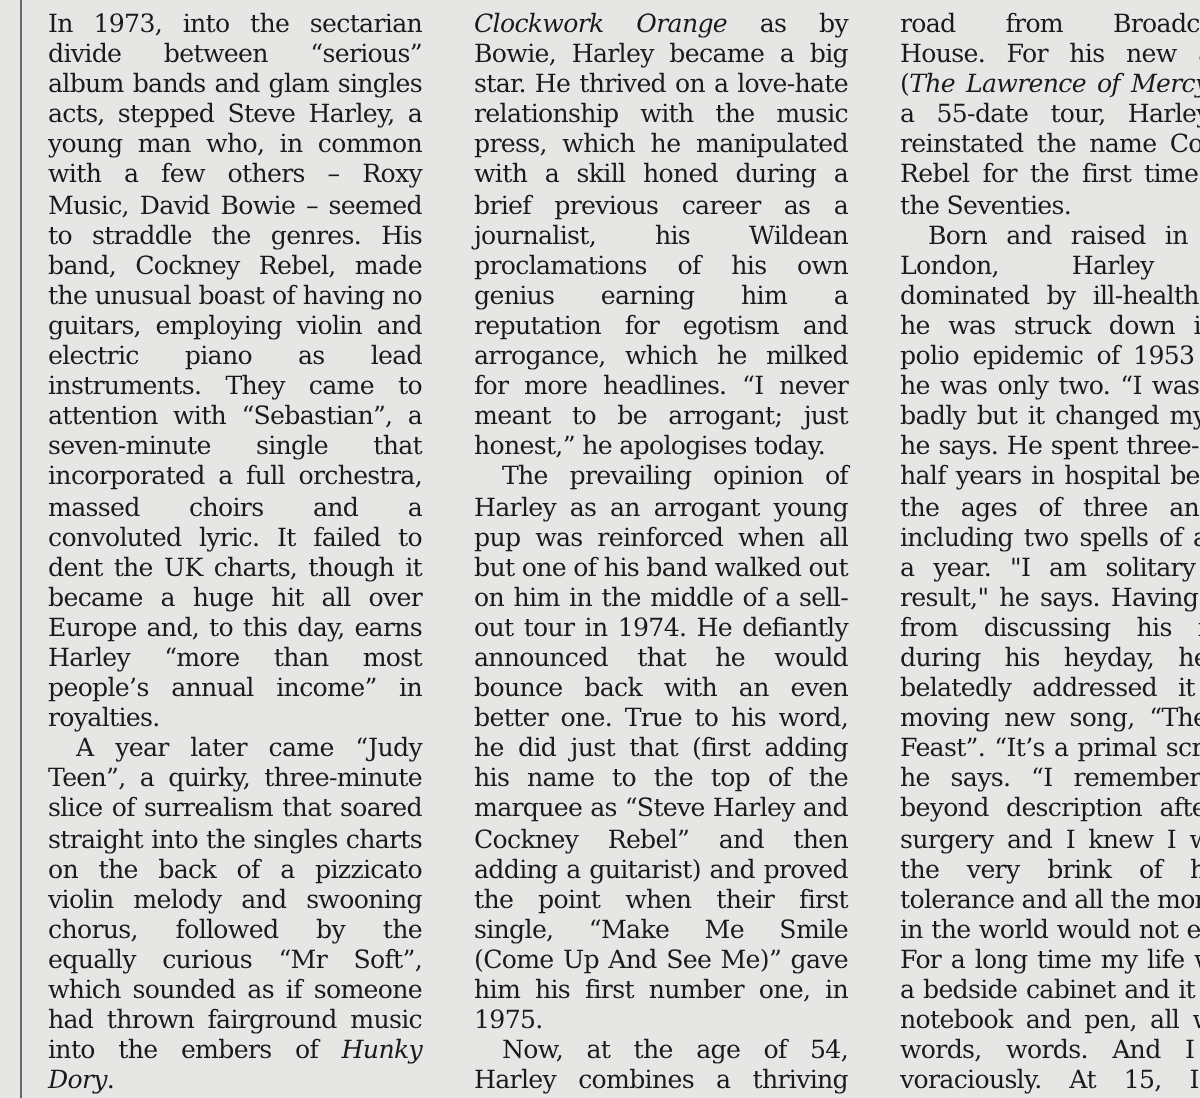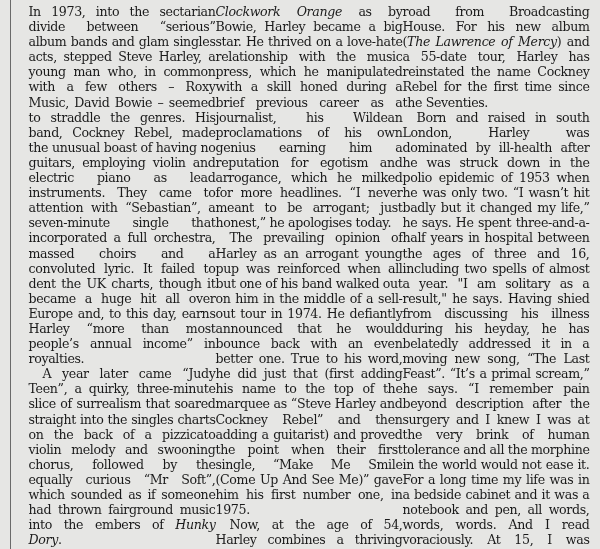--- a/index.html
+++ b/index.html
@@ -9,21 +9,21 @@
     font-family: "DejaVu Serif", "Liberation Serif", serif;
     color: #1a1a1a;
     position: relative;
   }
   .rule {
     position: absolute; left: 10px; top: 0; width: 1px; height: 549px;
     background: #6a6a6a;
   }
   .columns {
     position: absolute; left: 24px; top: 0; right: 6px; bottom: 0;
-    display: flex; gap: 0; justify-content: center;
+    display: flex; gap: 26px;
   }
   .col {
     width: 187px; flex: none;
     font-size: 12.6px; line-height: 15.1px;
     letter-spacing: -0.35px;
     text-align: justify;
     padding-top: 4px;
   }
   .col p { margin: 0; text-indent: 0; }
   .col p.indent { text-indent: 14px; }

